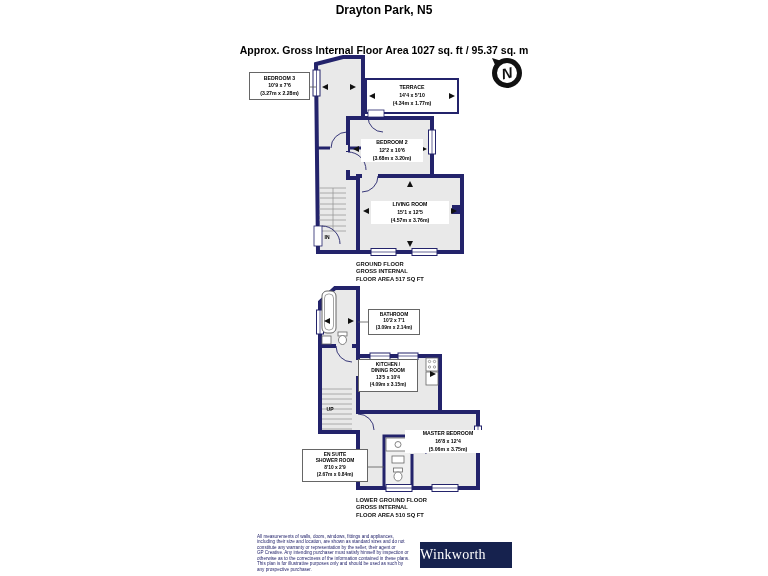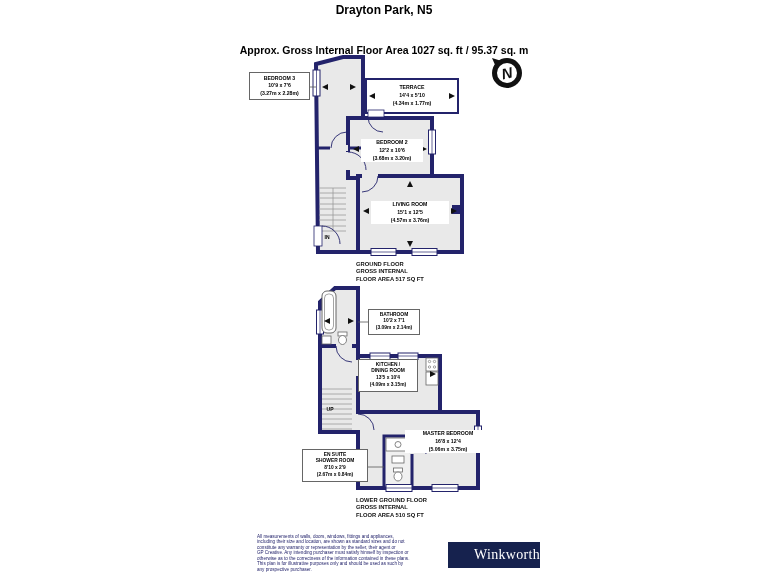--- a/index.html
+++ b/index.html
@@ -13,22 +13,22 @@
   .room-label{position:absolute;text-align:center;font-weight:bold;color:#000;
          font-size:5.2px;line-height:7.8px;background:#fff;}
   .room-label.boxed{border:1px solid #666;padding:1.5px 0;}
   .room-label.small{font-size:4.9px;line-height:6.9px;}
   .floor-label{position:absolute;font-weight:bold;color:#111;font-size:5.8px;
          line-height:7.3px;text-align:left;}
   .disclaimer{position:absolute;left:257px;top:534px;width:163px;
          font-size:4.6px;line-height:5.45px;color:#23236B;}
   .logo{position:absolute;left:420px;top:542px;width:92px;height:26px;
          background:#16224E;color:#fff;display:flex;align-items:center;
-         justify-content:flex-end;font-family:"Liberation Serif",serif;
-         font-size:14px;letter-spacing:0.3px;margin-left:28px;}
+         justify-content:flex-start;font-family:"Liberation Serif",serif;
+         font-size:14px;letter-spacing:0.3px;}
   .svgtext{font-family:"Liberation Sans",sans-serif;font-weight:bold;}
 </style>
 </head>
 <body>
 
 <div id="page">
 
   <div class="title">Drayton Park, N5</div>
   <div class="subtitle">Approx. Gross Internal Floor Area 1027 sq. ft / 95.37 sq. m</div>
 

